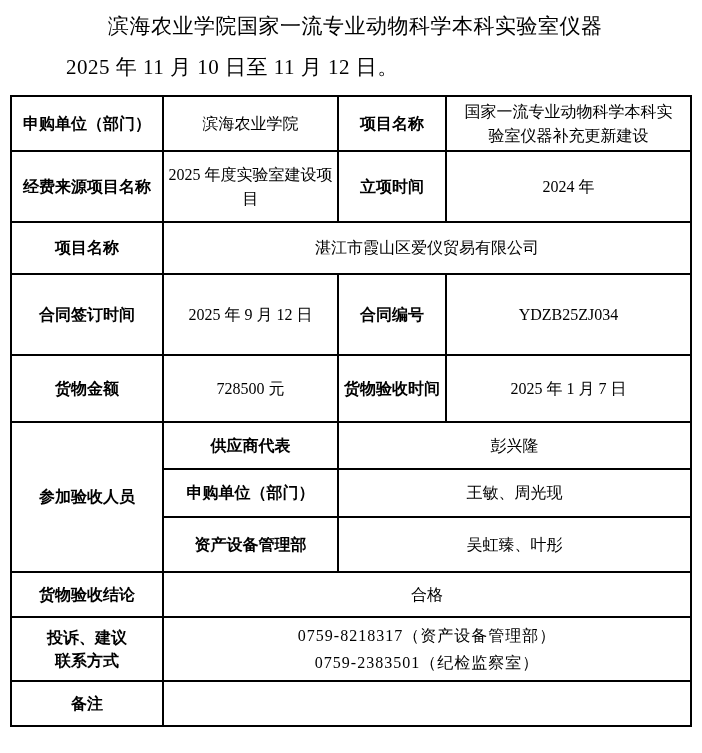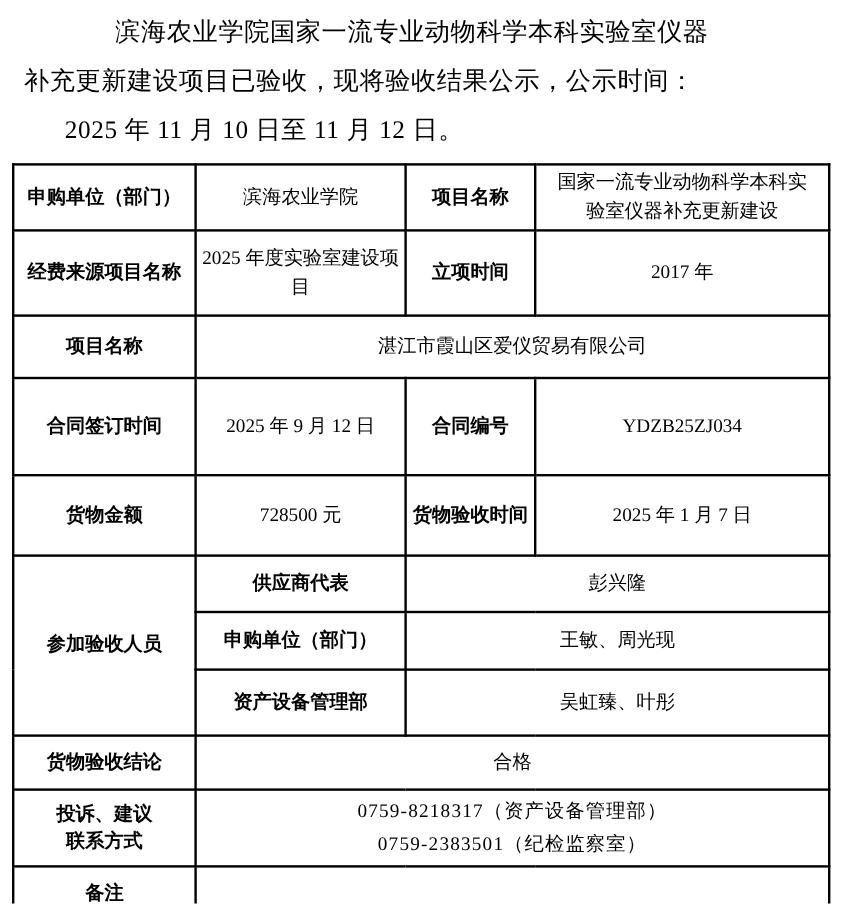--- a/index.html
+++ b/index.html
@@ -6,21 +6,21 @@
   html, body {
     width: 702px;
     height: 753px;
     background: #ffffff;
     color: #000000;
     font-family: "Liberation Serif", "DejaVu Serif", serif;
     overflow: hidden;
   }
   
   .announcement {
-    padding: 6px 16px 0 20px;
+    padding: 6px 16px 0 32px;
     font-size: 21px;
     line-height: 41px;
     letter-spacing: 0.5px;
   }
   .announcement .hl { display: block; white-space: nowrap; }
   .announcement .hl1 { padding-left: 76px; }
   .announcement .hl2 { padding-left: 0px; }
   .announcement .hl3 { padding-left: 34px; }
   
   table.acceptance {
@@ -57,21 +57,20 @@
   tr.r6c { height: 55px; }
   tr.r7 { height: 45px; }
   tr.r8 { height: 61px; }
   tr.r9 { height: 45px; }
 </style>
 </head>
 <body>
 
 <div class="announcement">
   <span class="hl hl1">滨海农业学院国家一流专业动物科学本科实验室仪器</span>
-  <span class="hl hl2">补充更新建设项目已验收，现将验收结果公示，公示时间：</span>
   <span class="hl hl3">2025 年 11 月 10 日至 11 月 12 日。</span>
 </div>
 
 <table class="acceptance">
   <colgroup>
     <col style="width:152px">
     <col style="width:175px">
     <col style="width:108px">
     <col style="width:245px">
   </colgroup>
@@ -79,21 +78,21 @@
     <tr class="r1">
       <th>申购单位（部门）</th>
       <td>滨海农业学院</td>
       <th>项目名称</th>
       <td class="wide-val">国家一流专业动物科学本科实验室仪器补充更新建设</td>
     </tr>
     <tr class="r2">
       <th>经费来源项目名称</th>
       <td>2025 年度实验室建设项目</td>
       <th>立项时间</th>
-      <td>2017 年</td>
+      <td>2024 年</td>
     </tr>
     <tr class="r3">
       <th>项目名称</th>
       <td colspan="3">湛江市霞山区爱仪贸易有限公司</td>
     </tr>
     <tr class="r4">
       <th>合同签订时间</th>
       <td>2025 年 9 月 12 日</td>
       <th>合同编号</th>
       <td>YDZB25ZJ034</td>

